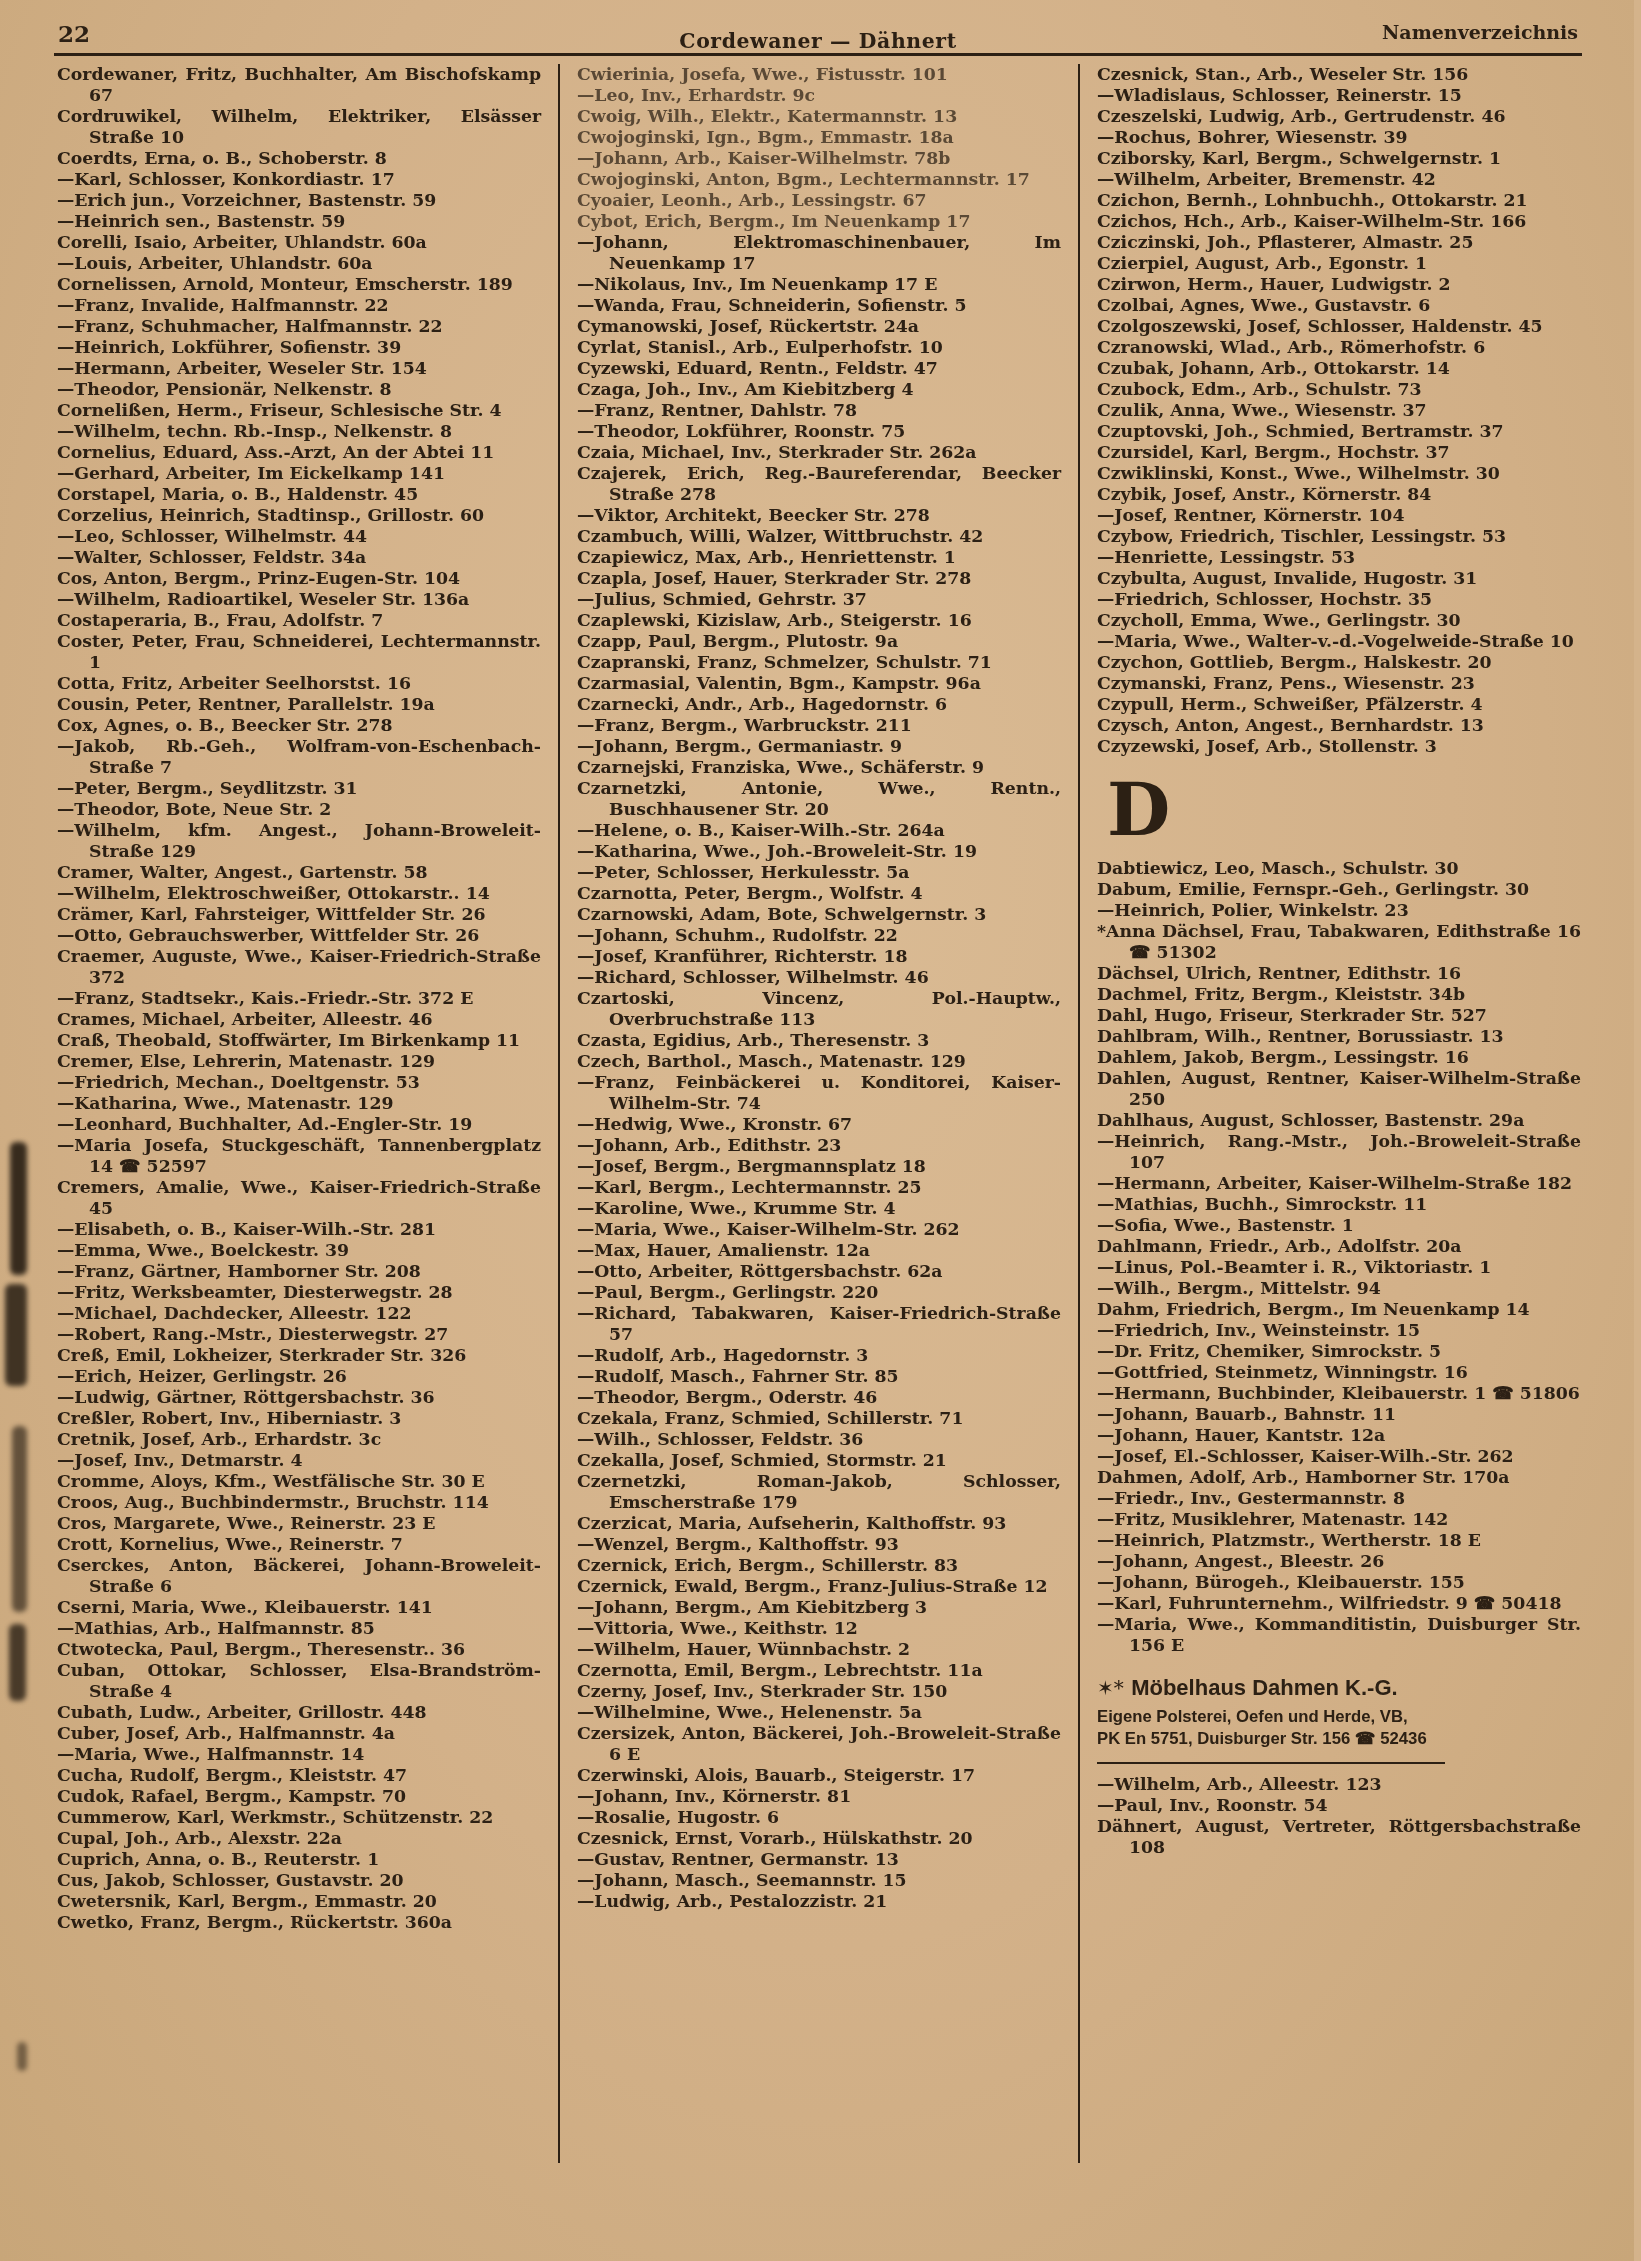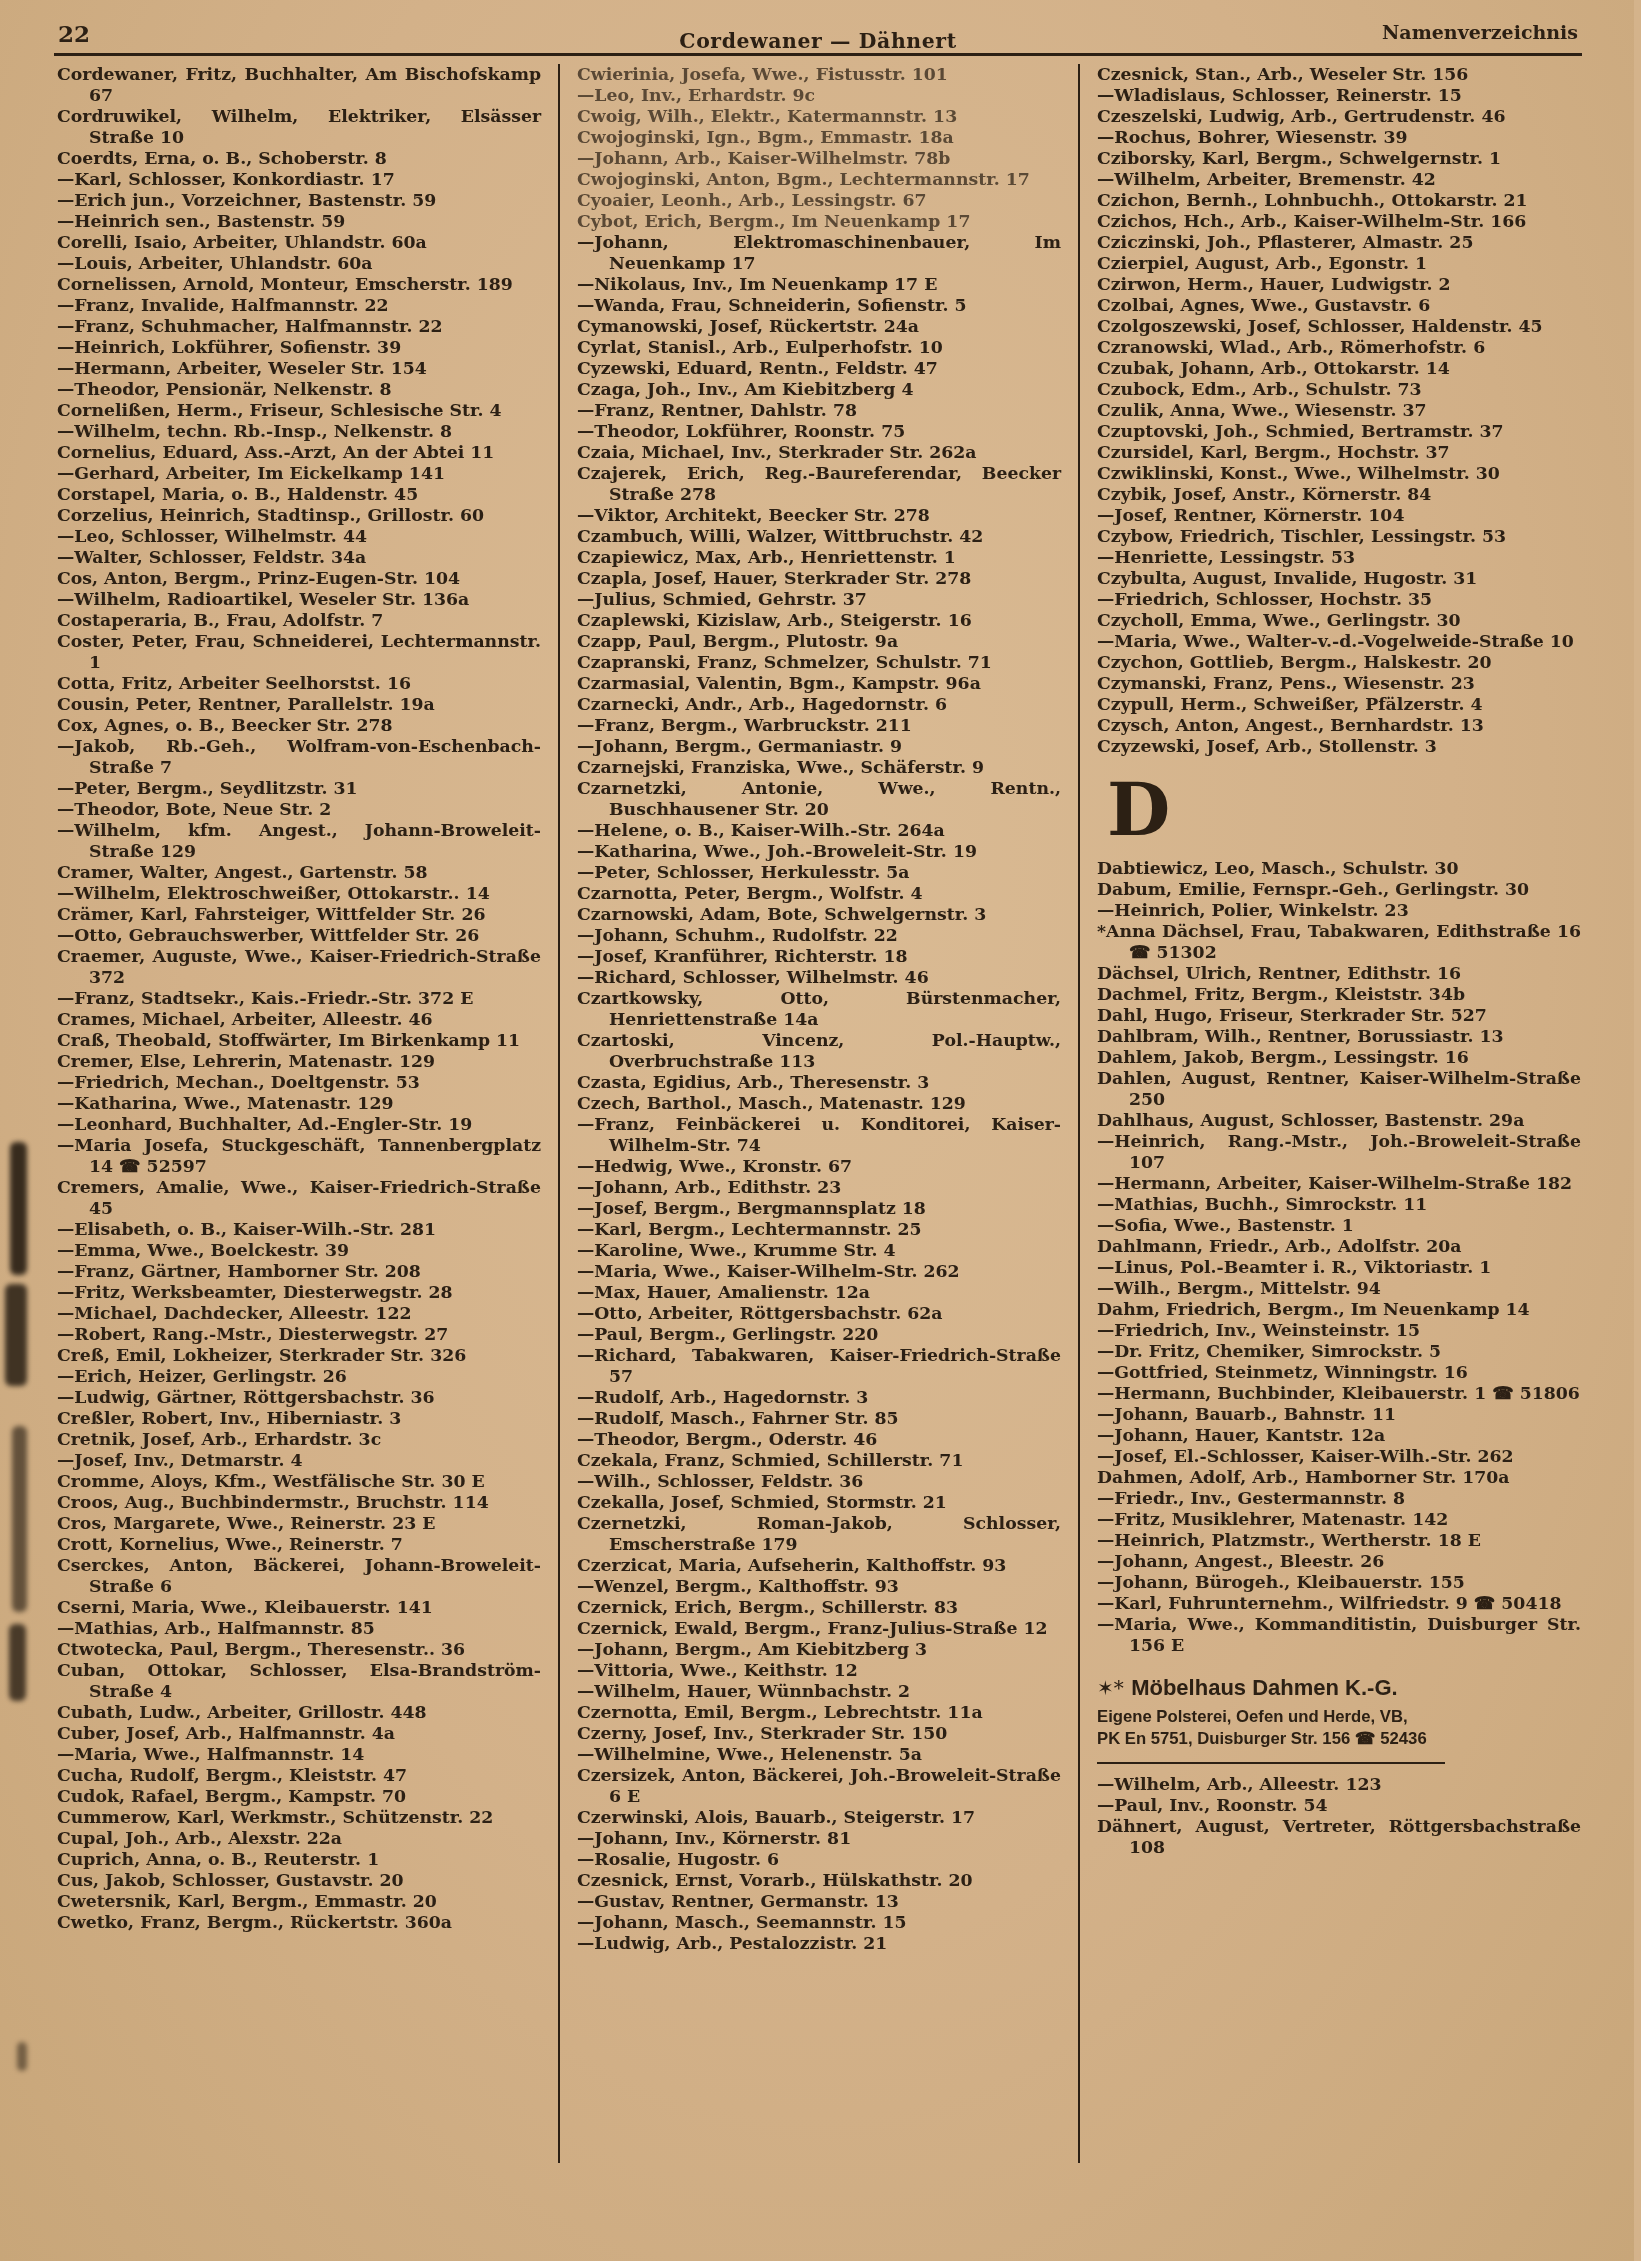--- a/index.html
+++ b/index.html
@@ -180,21 +180,20 @@
         <p class="entry">Czarnejski, Franziska, Wwe., Schäferstr. 9</p>
         <p class="entry">Czarnetzki, Antonie, Wwe., Rentn., Buschhausener Str. 20</p>
         <p class="entry">—Helene, o. B., Kaiser-Wilh.-Str. 264a</p>
         <p class="entry">—Katharina, Wwe., Joh.-Broweleit-Str. 19</p>
         <p class="entry">—Peter, Schlosser, Herkulesstr. 5a</p>
         <p class="entry">Czarnotta, Peter, Bergm., Wolfstr. 4</p>
         <p class="entry">Czarnowski, Adam, Bote, Schwelgernstr. 3</p>
         <p class="entry">—Johann, Schuhm., Rudolfstr. 22</p>
         <p class="entry">—Josef, Kranführer, Richterstr. 18</p>
         <p class="entry">—Richard, Schlosser, Wilhelmstr. 46</p>
-        <p class="entry">Czartkowsky, Otto, Bürstenmacher, Henriettenstraße 14a</p>
         <p class="entry">Czartoski, Vincenz, Pol.-Hauptw., Overbruchstraße 113</p>
         <p class="entry">Czasta, Egidius, Arb., Theresenstr. 3</p>
         <p class="entry">Czech, Barthol., Masch., Matenastr. 129</p>
         <p class="entry">—Franz, Feinbäckerei u. Konditorei, Kaiser-Wilhelm-Str. 74</p>
         <p class="entry">—Hedwig, Wwe., Kronstr. 67</p>
         <p class="entry">—Johann, Arb., Edithstr. 23</p>
         <p class="entry">—Josef, Bergm., Bergmannsplatz 18</p>
         <p class="entry">—Karl, Bergm., Lechtermannstr. 25</p>
         <p class="entry">—Karoline, Wwe., Krumme Str. 4</p>
         <p class="entry">—Maria, Wwe., Kaiser-Wilhelm-Str. 262</p>

